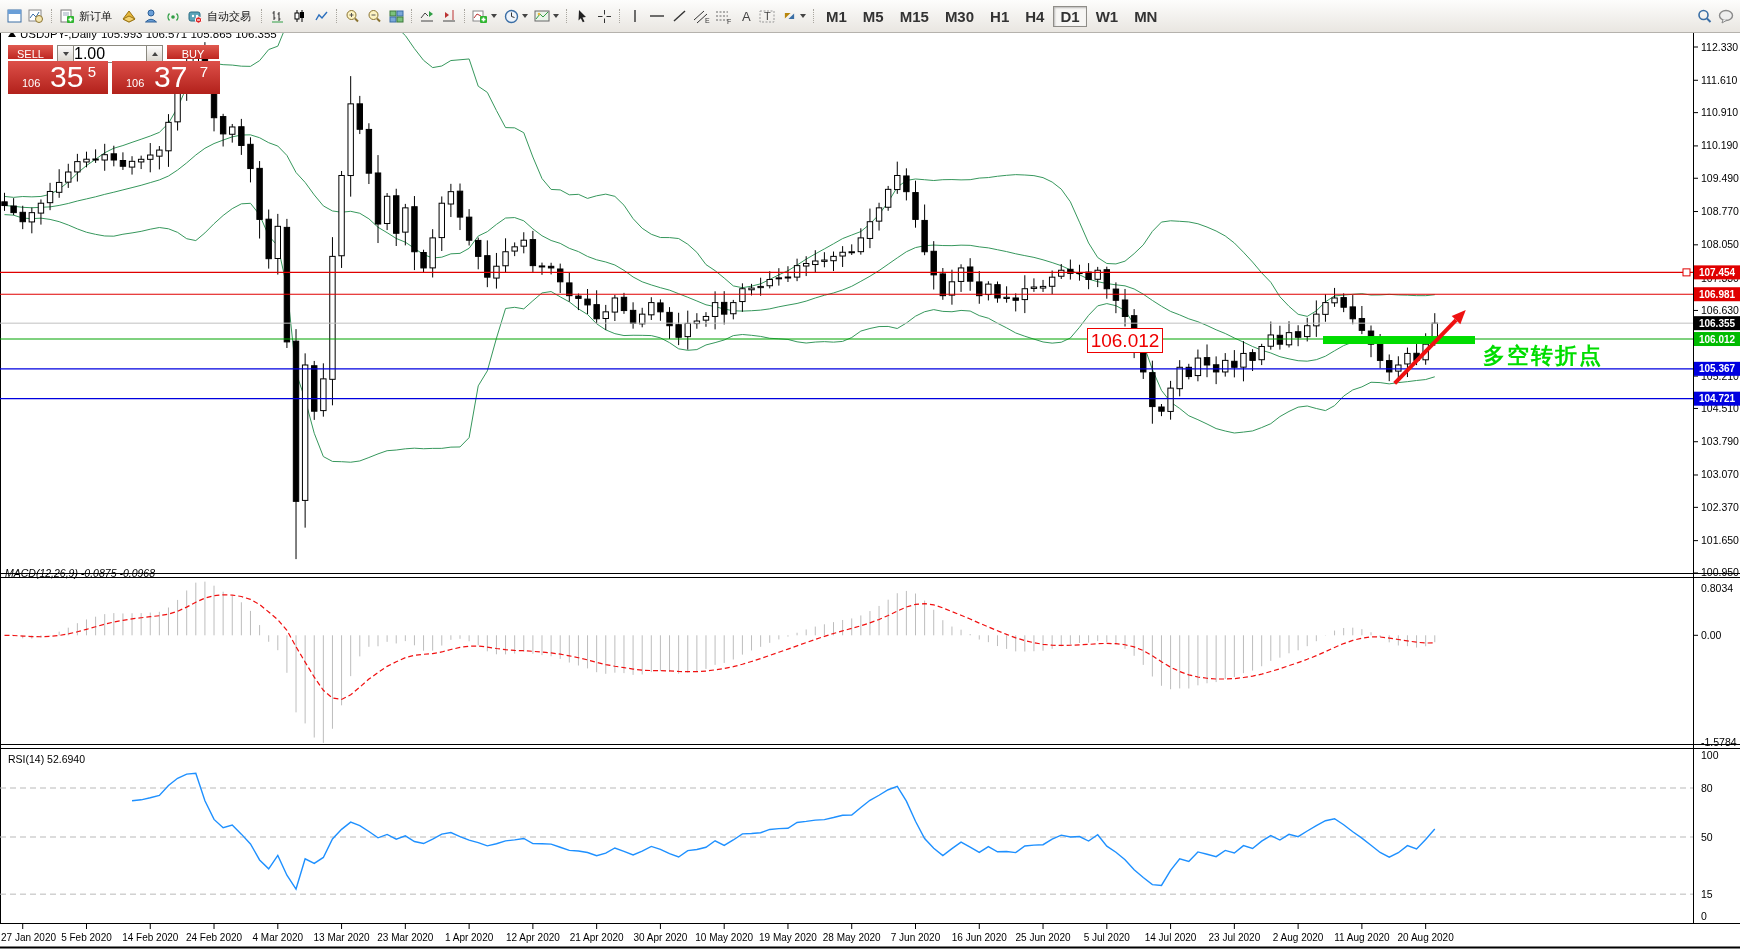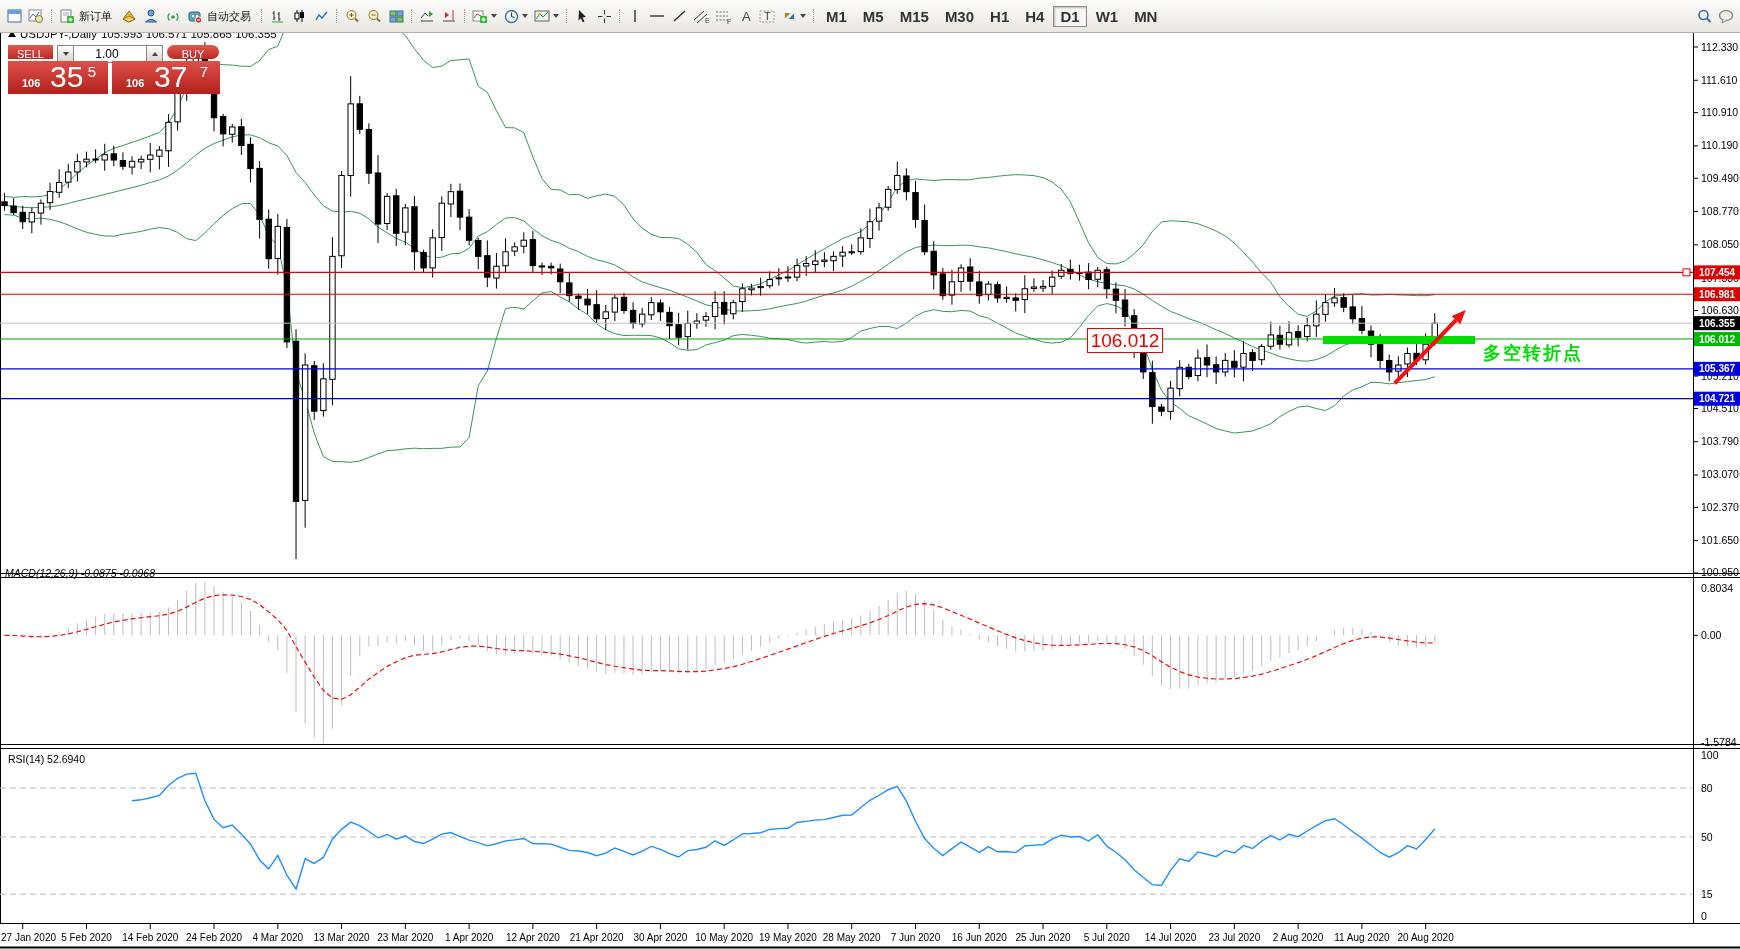--- a/index.html
+++ b/index.html
@@ -26,39 +26,39 @@
   
   .chart-title { position:absolute; left:8px; top:28px; z-index:20; font-size:11.5px; color:#000;
     display:flex; align-items:center; gap:4px; white-space:nowrap; }
   .tri { width:0; height:0; border-left:4px solid transparent; border-right:4px solid transparent;
     border-bottom:0; border-top:6px solid #000; transform:rotate(180deg); }
 
   .tp { position:absolute; left:8px; top:45px; width:214px; z-index:20; }
   .tp-row1 { display:flex; height:14px; }
   .tp-sell,.tp-buy { background:linear-gradient(#e05a50,#bf2721); color:#fff; font-size:11px;
     text-align:center; line-height:18px; }
-  .tp-sell { width:45px; } .tp-buy { width:52px;border-radius:9px; }
+  .tp-sell { width:45px; } .tp-buy { width:52px; }
   .spin { width:17px; height:18px; background:linear-gradient(#fdfdfd,#d9d5cd); border:1px solid #8a887f;
     display:flex; align-items:center; justify-content:center; }
   .spin .caret { margin:0; }
   .spin .up { border-top:none; border-bottom:4px solid #444; }
   .vol { width:72px; height:18px; border:1px solid #8a887f; border-left:none; border-right:none;
-    font-size:12px; text-align:center; padding-right:6px; font-family:"Liberation Sans",sans-serif; }
+    font-size:16px; text-align:left; padding-right:6px; font-family:"Liberation Sans",sans-serif; }
   .tp-row1 .gap { width:4px; } 
   .tp-row2 { display:flex; gap:4px; margin-top:2px; height:33px; }
   .px-box { position:relative; background:linear-gradient(#dd5049,#b2211b); color:#fff; }
   .px-box.sell { width:100px; } .px-box.buy { width:108px; }
-  .px-small { position:absolute; left:14px; bottom:5px; font-size:11px; font-weight:bold;margin-top:20px; }
+  .px-small { position:absolute; left:14px; bottom:5px; font-size:11px; font-weight:normal;margin-top:20px; }
   .px-big { position:absolute; left:42px; bottom:0px; font-size:30px; }
   .px-sup { position:absolute; right:12px; top:2px; font-size:15px; }
 
   .lvl-box { position:absolute; left:1087px; top:328px; width:76px; height:25px; z-index:20;
     border:1.5px solid #ee0000; background:#fff; color:#ee0000; font-size:19px;
     display:flex; align-items:center; justify-content:center; }
-  .cn-note { position:absolute; left:1483px; top:341px; z-index:20; font-size:18px; font-weight:bold;
+  .cn-note { position:absolute; left:1483px; top:341px; z-index:20; font-size:22px; font-weight:bold;
     color:#00dd00; letter-spacing:2px; white-space:nowrap; }
 
   .pane-label { position:absolute; z-index:20; font-size:10.5px; color:#000; white-space:nowrap; }
   #macd-label { left:5px; top:567px;font-style:italic; }
   #rsi-label { left:8px; top:753px; }
 
   #chart-svg { position:absolute; left:0; top:0; z-index:10; }
   #chart-svg text { font-family:"Liberation Sans", sans-serif; }
   input { outline:none; }
 </style>

